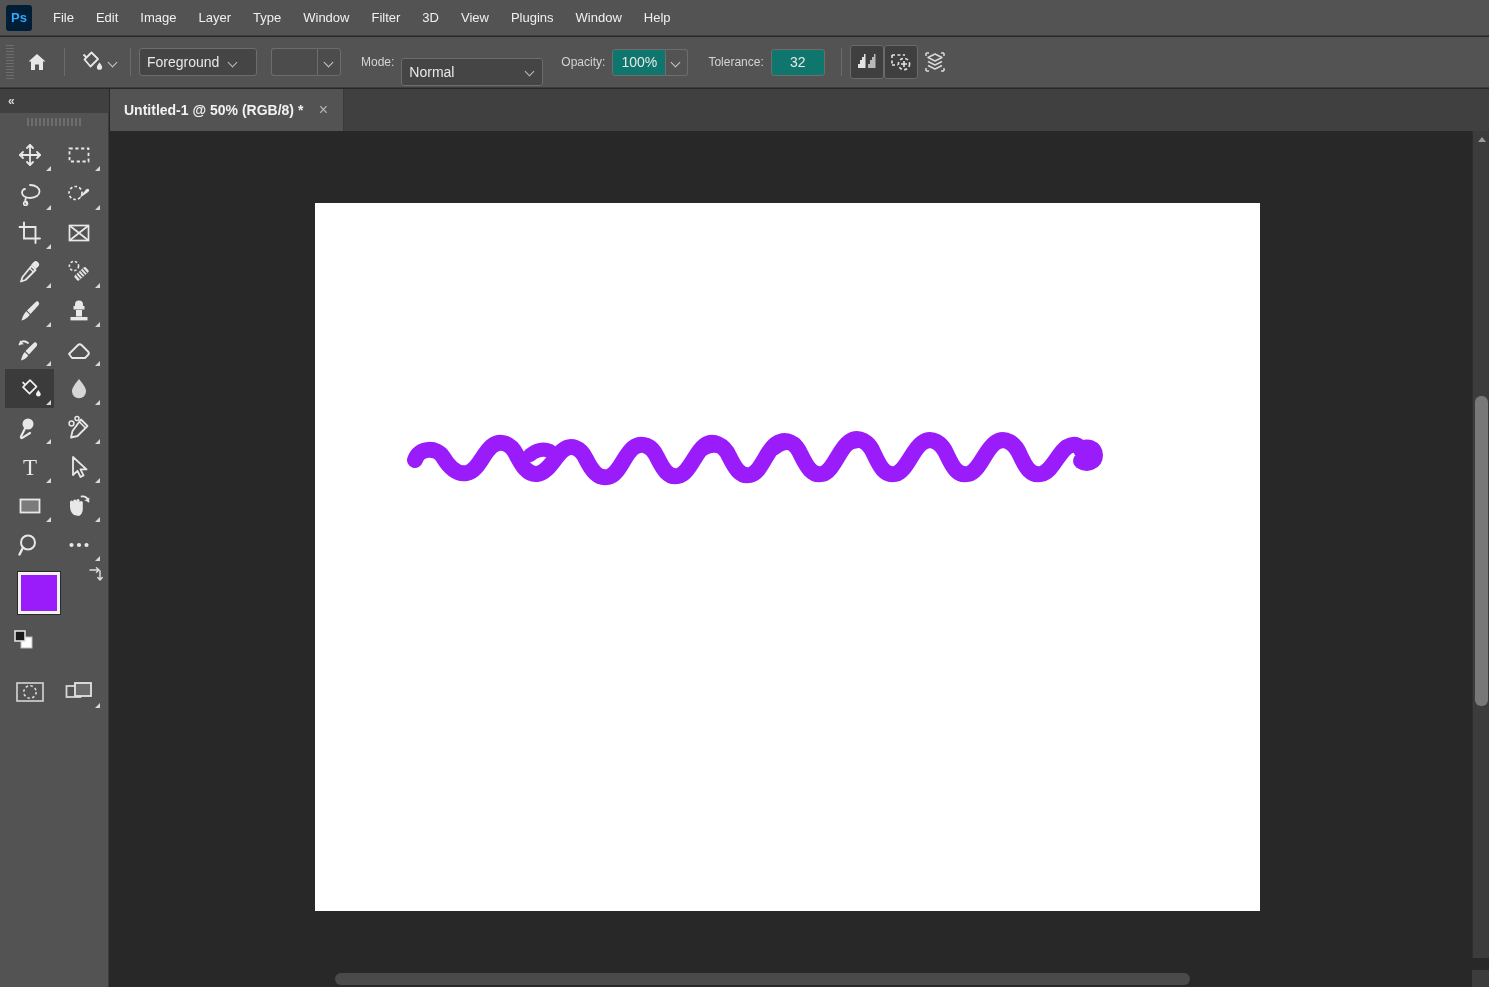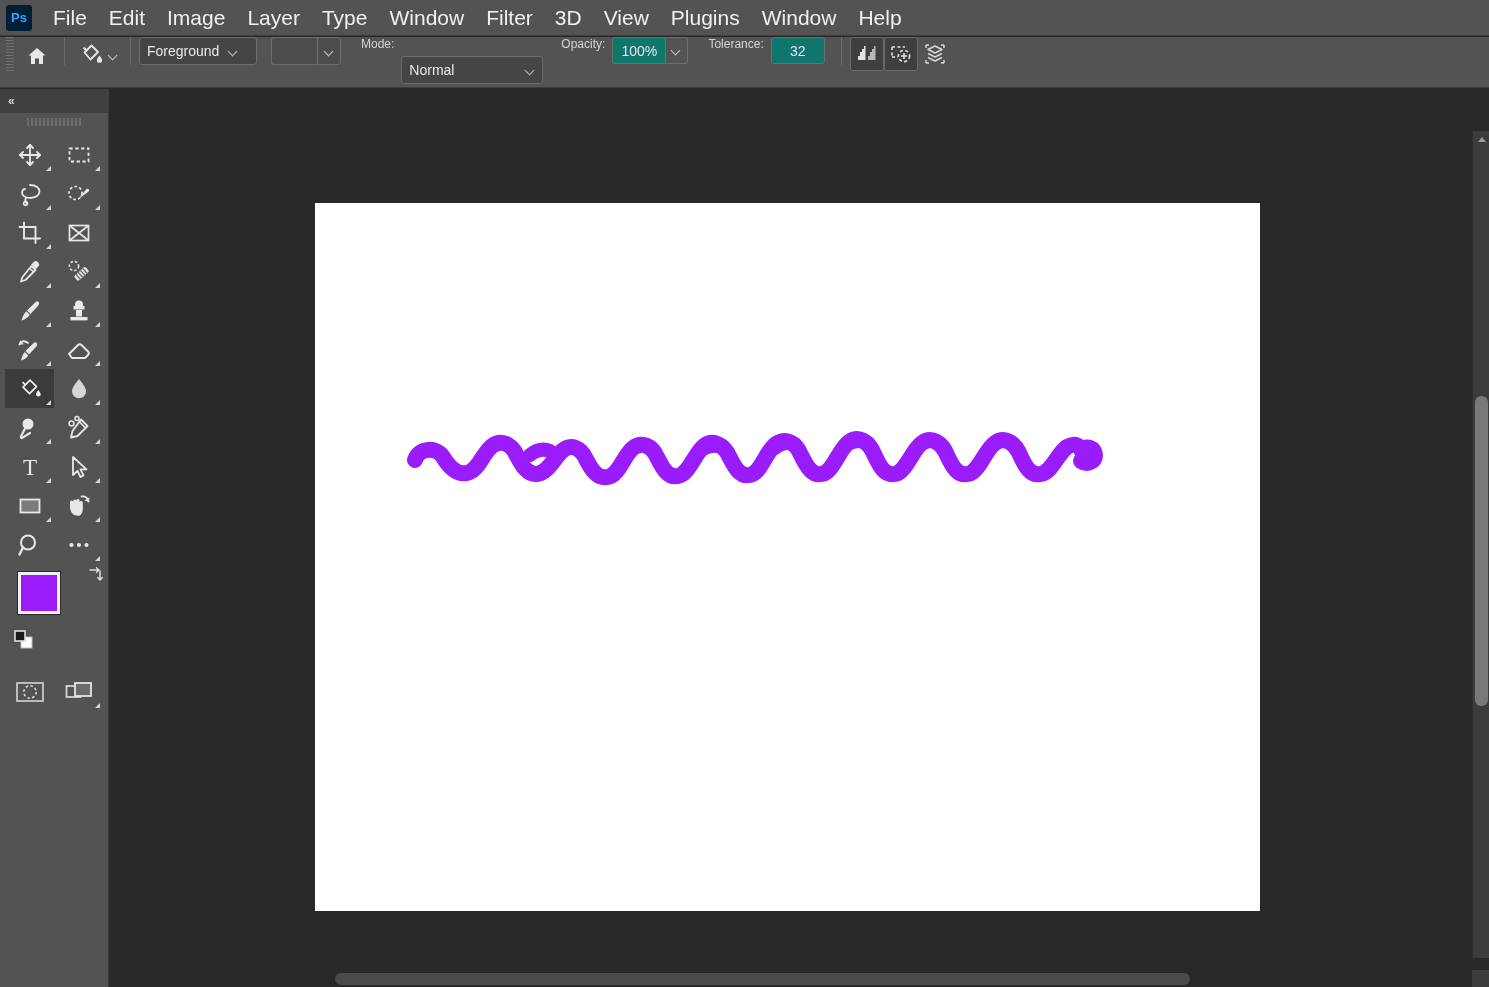--- a/index.html
+++ b/index.html
@@ -19,28 +19,28 @@
     border-bottom: 1px solid #3c3c3c;
   }
   .ps-logo {
     width: 26px; height: 26px; margin-left: 6px; margin-right: 10px;
     background: #001e36; border-radius: 3px;
     display: flex; align-items: center; justify-content: center;
     color: #31a8ff; font-size: 13px; font-weight: bold;
     font-family: "Liberation Sans", sans-serif;
   }
   .menu-item {
-    color: #f0f0f0; font-size: 21px; padding: 4px 11px;
+    color: #f0f0f0; font-size: 13px; padding: 4px 11px;
     cursor: default; white-space: nowrap;
   }
 
   
   .optionsbar {
     position: absolute; left: 0; top: 37px; width: 1489px; height: 51px;
-    background: #535353; display: flex; align-items: flex-start;
+    background: #535353; display: flex; align-items: center;
     border-bottom: 1px solid #3c3c3c;
   }
   .opt-grip {
     width: 8px; height: 34px; margin-left: 6px; margin-right: 4px;
     background-image: repeating-linear-gradient(to bottom, #6e6e6e 0 1px, transparent 1px 3px);
   }
   .home-btn {
     width: 38px; height: 38px; display: flex; align-items: center; justify-content: center;
     border-radius: 3px;
   }
@@ -280,20 +280,26 @@
         <g fill="none" stroke="#d8d8d8" stroke-width="1.5" stroke-linejoin="round">
           <path d="M12 4 L19 7.5 L12 11 L5 7.5 Z"></path>
           <path d="M5 11.5 L12 15 L19 11.5"></path>
           <path d="M5 15.5 L12 19 L19 15.5"></path>
           <path d="M3 3 H6 M3 3 V6 M21 3 H18 M21 3 V6 M3 21 H6 M3 21 V18 M21 21 H18 M21 21 V18"></path>
         </g>
       </svg>
     </div>
   </div>
 
+  <div class="tabstrip">
+    <div class="doc-tab">
+      <span class="doc-tab-title">Untitled-1 @ 50% (RGB/8) *</span>
+      <span class="tab-close">×</span>
+    </div>
+  </div>
 
   <div class="toolbar-collapse">
     <span class="chev">«</span>
   </div>
 
   <div class="toolbar">
     <div class="tb-grip"></div>
 
     <div class="tool-grid">
 

